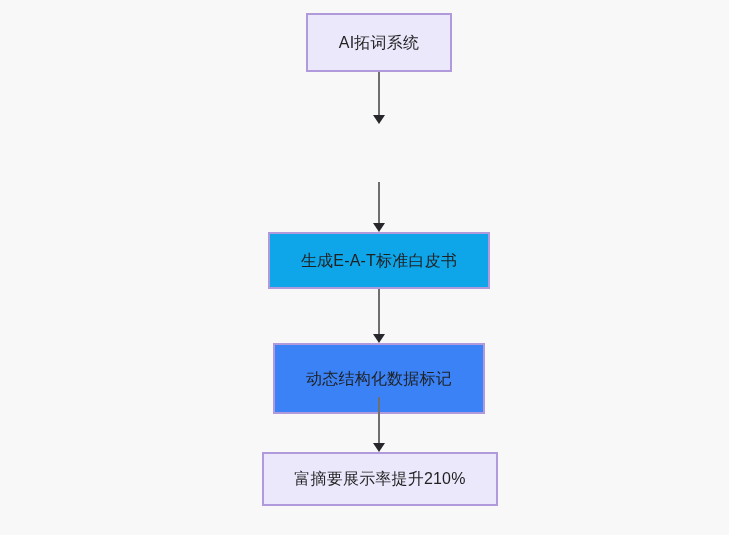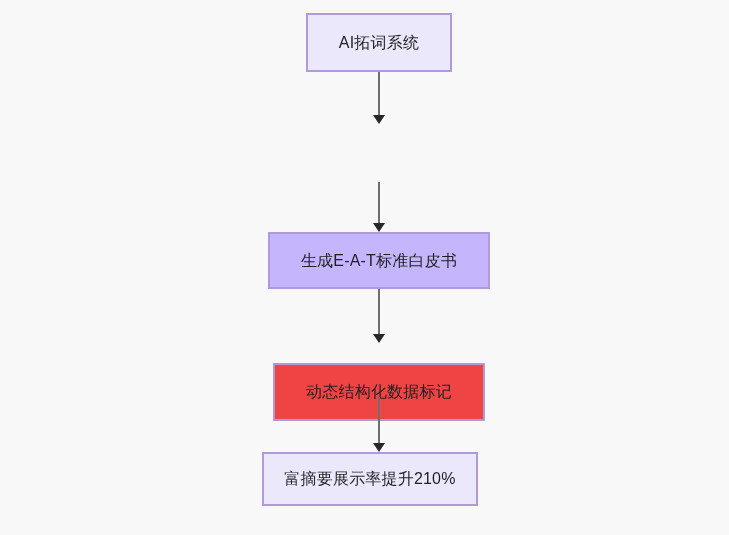--- a/index.html
+++ b/index.html
@@ -63,29 +63,29 @@
 </head>
 <body style="background: rgb(248, 248, 248);">
 
 <div id="flowchart-canvas" style="background: rgb(248, 248, 248);">
 
   <div class="node" style="left: 298px; top: 13px; width: 146px; height: 59px; background: rgb(236, 232, 252); border-color: rgb(176, 154, 219); color: rgb(31, 32, 32);">
     <span class="node-label">AI拓词系统</span>
   </div>
 
 
-  <div class="node" style="left: 260px; top: 232px; width: 222px; height: 57px; background: #c4b5fd; border-color: rgb(176, 154, 219); color: rgb(31, 32, 32);">
+  <div class="node" style="left: 260px; top: 232px; width: 222px; height: 57px; background: #0ea5e9; border-color: rgb(176, 154, 219); color: rgb(31, 32, 32);">
     <span class="node-label">生成E-A-T标准白皮书</span>
   </div>
 
-  <div class="node" style="left: 265px; top: 363px; width: 212px; height: 58px; background: #ef4444; border-color: rgb(176, 154, 219); color: rgb(31, 32, 32);">
+  <div class="node" style="left: 265px; top: 343px; width: 212px; height: 71px; background: #3b82f6; border-color: rgb(176, 154, 219); color: rgb(31, 32, 32);">
     <span class="node-label">动态结构化数据标记</span>
   </div>
 
-  <div class="node" style="left: 254px; top: 452px; width: 216px; height: 54px; background: rgb(236, 232, 252); border-color: rgb(176, 154, 219); color: rgb(31, 32, 32);">
+  <div class="node" style="left: 254px; top: 452px; width: 236px; height: 54px; background: rgb(236, 232, 252); border-color: rgb(176, 154, 219); color: rgb(31, 32, 32);">
     <span class="node-label">富摘要展示率提升210%</span>
   </div>
 
   <div class="connector" style="left: 364px; top: 72px; height: 52px;">
     <div class="line" style="background: rgb(111, 111, 111);"></div>
     <div class="arrowhead" style="border-top-color: rgb(38, 40, 43);"></div>
   </div>
 
   <div class="connector" style="left: 364px; top: 182px; height: 50px;">
     <div class="line" style="background: rgb(111, 111, 111);"></div>

